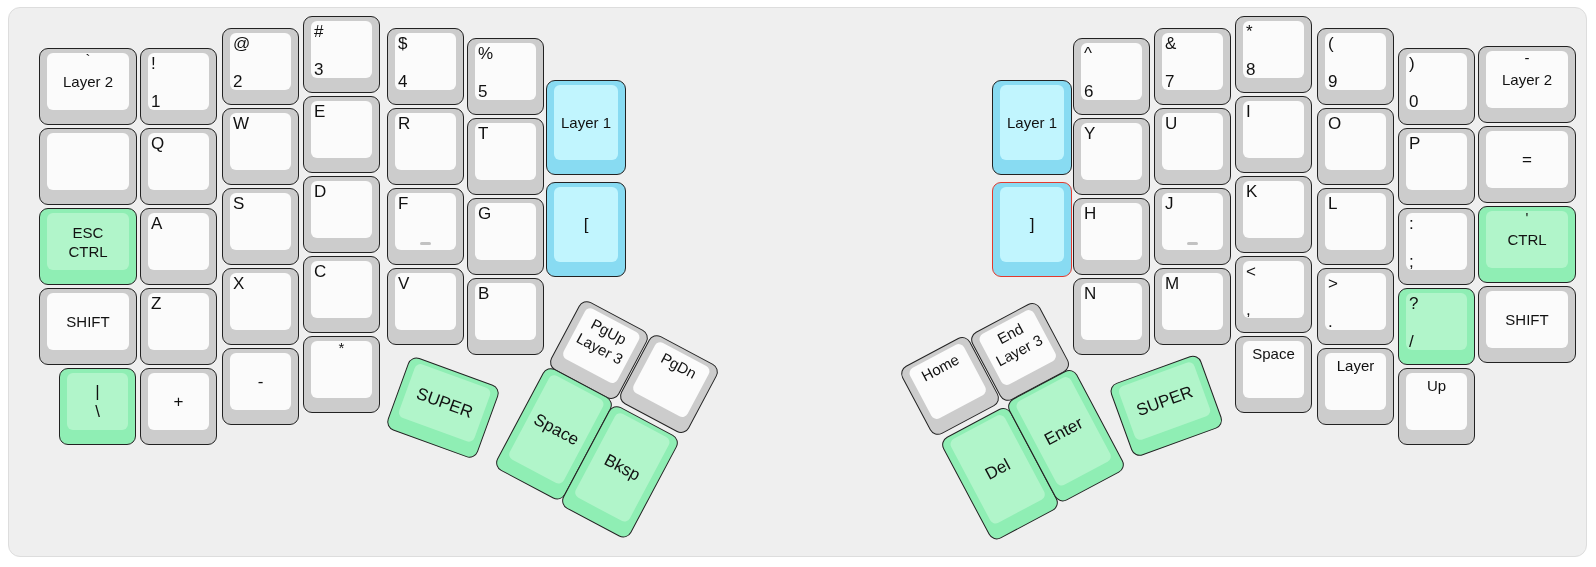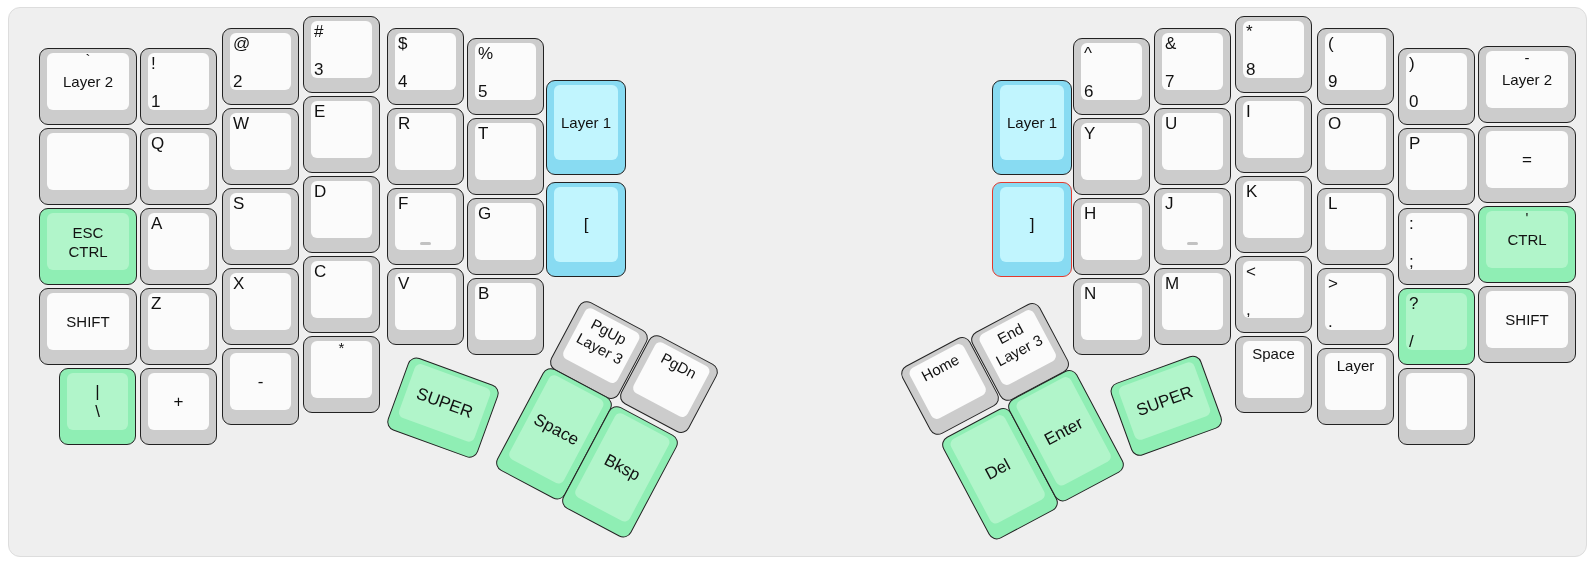--- a/index.html
+++ b/index.html
@@ -306,20 +306,23 @@
       <span class="leg tl">:</span>
       <span class="leg bl">;</span>
     </div>
     <div class="key" style="left: 1398px; top: 288px; width: 77px; height: 77px; background: rgb(143, 238, 180); border-color: rgb(34, 34, 34);">
       <div class="cap" style="background: rgb(177, 245, 202);"></div>
       <span class="leg tl">?</span>
       <span class="leg bl">/</span>
     </div>
     <div class="key" style="left: 1398px; top: 368px; width: 77px; height: 77px; background: rgb(204, 204, 204); border-color: rgb(34, 34, 34);">
       <div class="cap" style="background: rgb(251, 251, 251);"></div>
+      <div class="cmid top">
+        <div>Up</div>
+      </div>
     </div>
     <div class="key" style="left: 1478px; top: 46px; width: 98px; height: 77px; background: rgb(204, 204, 204); border-color: rgb(34, 34, 34);">
       <div class="cap" style="background: rgb(251, 251, 251);"></div>
       <span class="leg tc">-</span>
       <div class="cmid">
         <div>Layer 2</div>
       </div>
     </div>
     <div class="key" style="left: 1478px; top: 126px; width: 98px; height: 77px; background: rgb(204, 204, 204); border-color: rgb(34, 34, 34);">
       <div class="cap" style="background: rgb(251, 251, 251);"></div>

